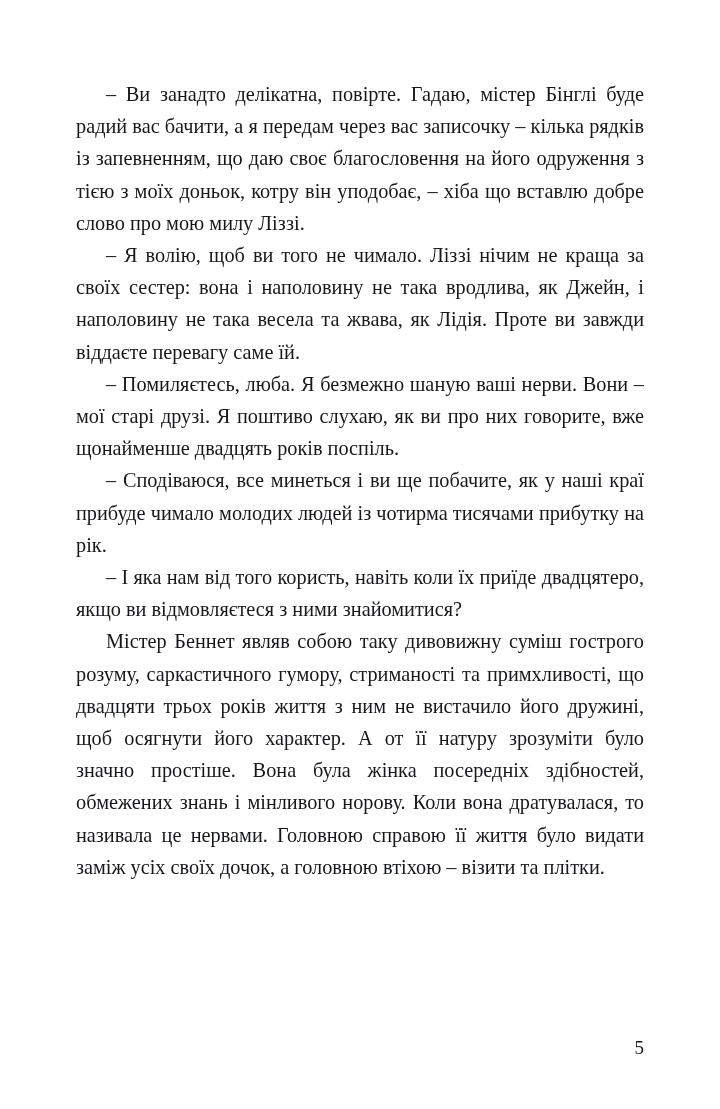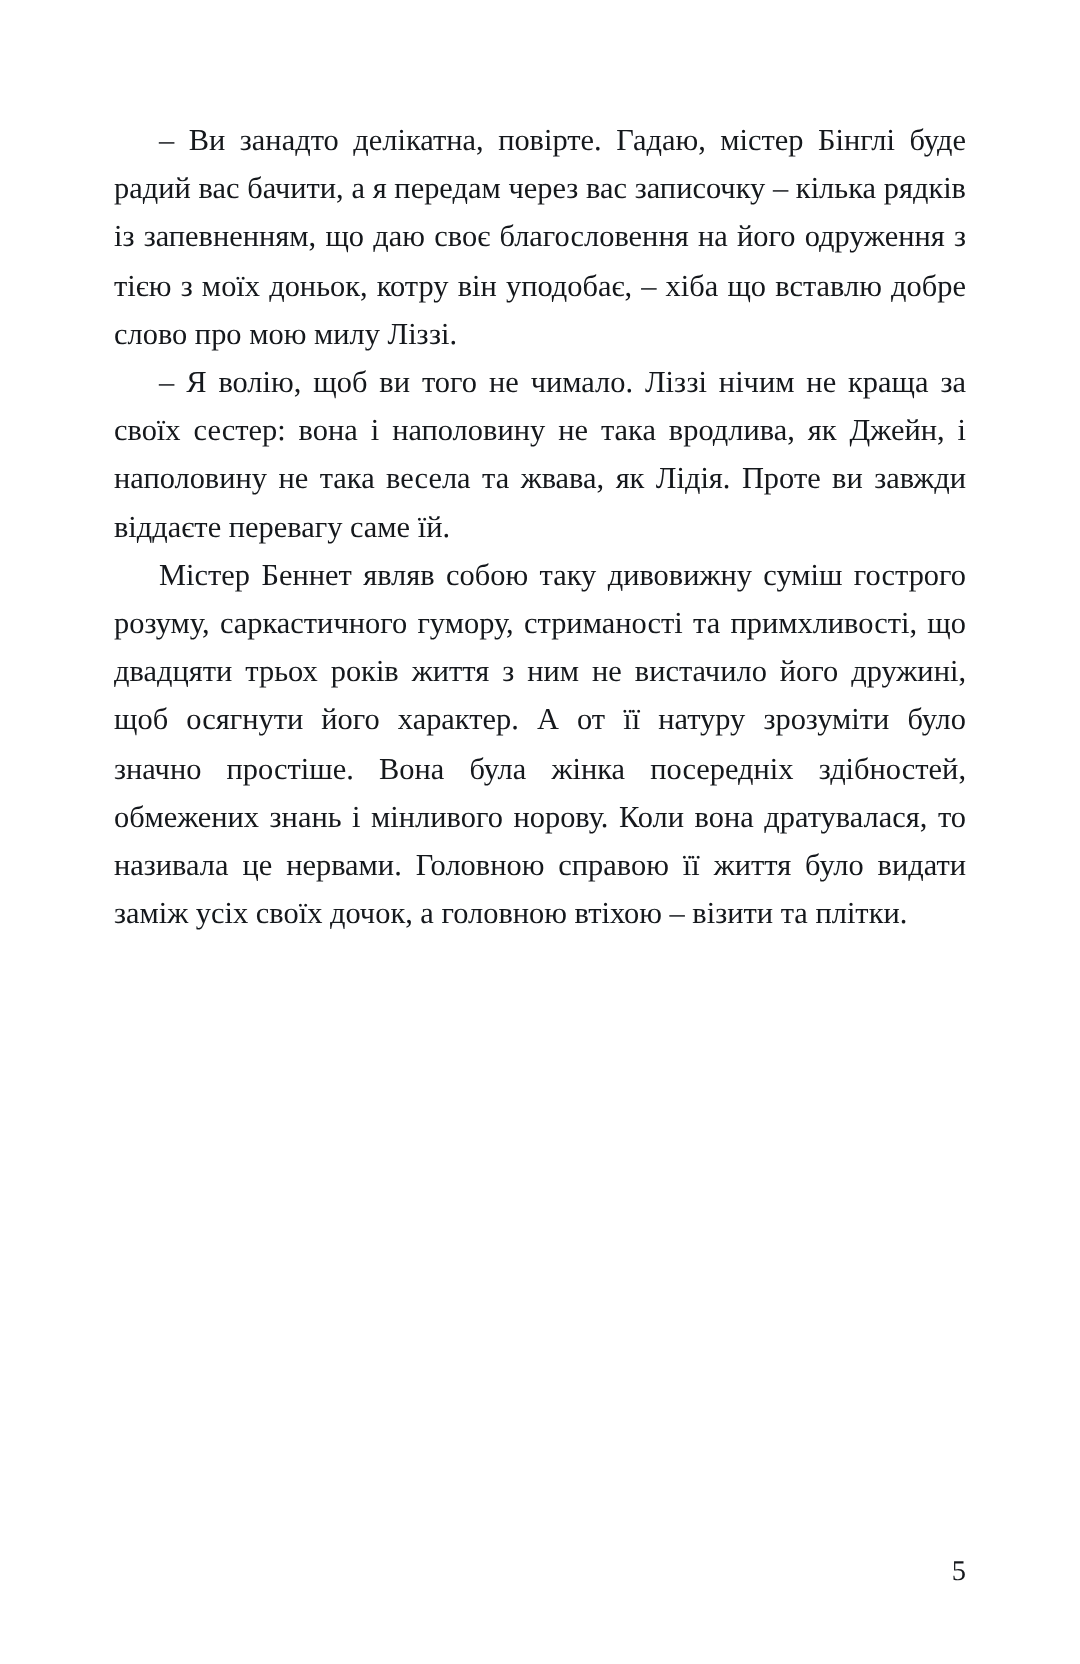--- a/index.html
+++ b/index.html
@@ -46,16 +46,19 @@
     color: #15181c;
   }
 </style>
 </head>
 <body>
 
 <div class="page">
   <div class="text-block">
     <p>– Ви занадто делікатна, повірте. Гадаю, містер Бінглі буде радий вас бачити, а я передам через вас записочку – кілька рядків із запевненням, що даю своє благословення на його одруження з тією з моїх доньок, котру він уподобає, – хіба що вставлю добре слово про мою милу Ліззі.</p>
     <p>– Я волію, щоб ви того не чимало. Ліззі нічим не краща за своїх сестер: вона і наполовину не така вродлива, як Джейн, і наполовину не така весела та жвава, як Лідія. Проте ви завжди віддаєте перевагу саме їй.</p>
+    <p>– Помиляєтесь, люба. Я безмежно шаную ваші нерви. Вони – мої старі друзі. Я поштиво слухаю, як ви про них говорите, вже щонайменше двадцять років поспіль.</p>
+    <p>– Сподіваюся, все минеться і ви ще побачите, як у наші краї прибуде чимало молодих людей із чотирма тисячами прибутку на рік.</p>
+    <p>– І яка нам від того користь, навіть коли їх приїде двадцятеро, якщо ви відмовляєтеся з ними знайомитися?</p>
     <p>Містер Беннет являв собою таку дивовижну суміш гострого розуму, саркастичного гумору, стриманості та примхливості, що двадцяти трьох років життя з ним не вистачило його дружині, щоб осягнути його характер. А от її натуру зрозуміти було значно простіше. Вона була жінка посередніх здібностей, обмежених знань і мінливого норову. Коли вона дратувалася, то називала це нервами. Головною справою її життя було видати заміж усіх своїх дочок, а головною втіхою – візити та плітки.</p>
   </div>
   <div class="page-number">5</div>
 </div>
 
 </body></html>

